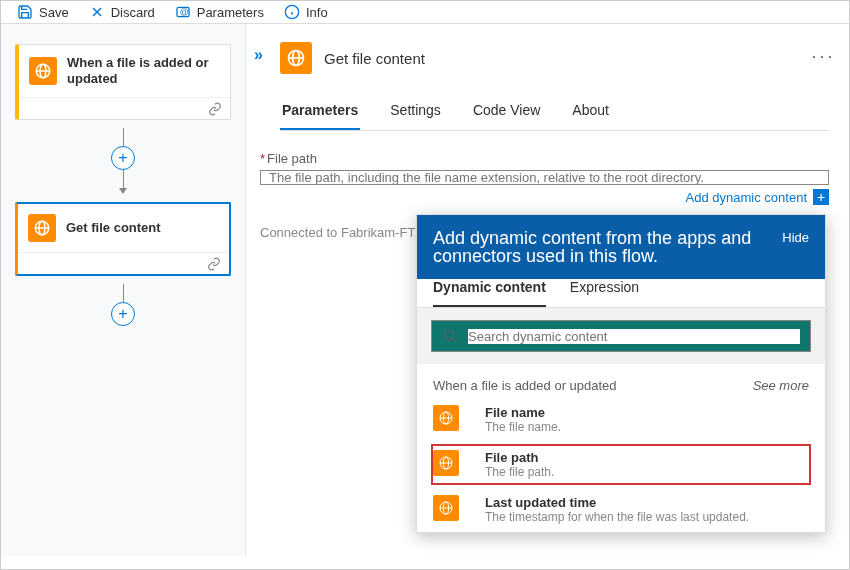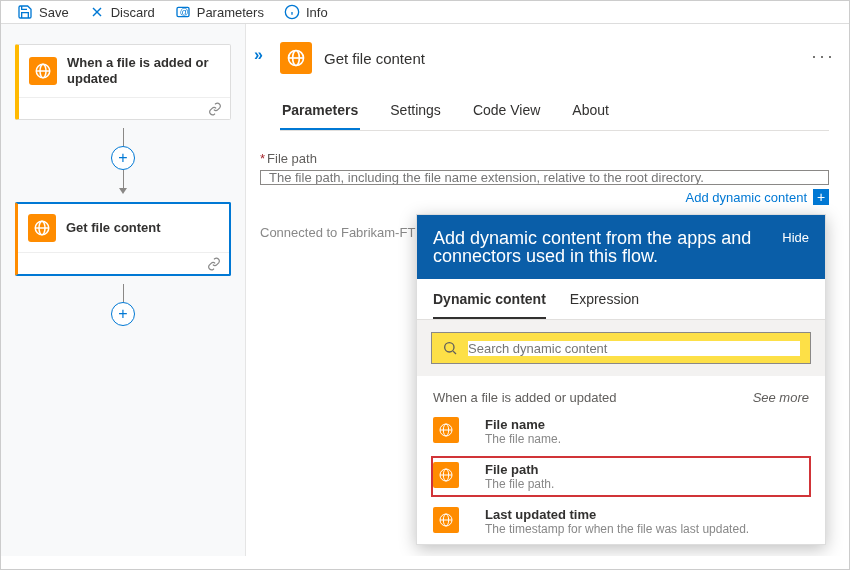--- a/index.html
+++ b/index.html
@@ -36,25 +36,25 @@
 .flabel{color:#605e5c;font-size:12px;margin-bottom:4px;}
 .flabel .req{color:#a4262c;margin-right:2px;}
 .finput{width:100%;border:1px solid #8a8886;height:15px;padding:0 8px;color:#605e5c;font-size:13px;outline:none;}
 .adc{text-align:right;margin-top:4px;color:#0078d4;font-size:12px;display:flex;justify-content:flex-end;align-items:center;gap:6px;cursor:pointer;}
 .adc .plusbox{width:16px;height:16px;background:#0078d4;color:#fff;display:flex;align-items:center;justify-content:center;font-size:14px;}
 .conn{color:#888;font-size:13px;margin-left:4px;margin-top:20px;}
 .popup{position:absolute;left:170px;top:190px;width:410px;background:#fff;box-shadow:0 4px 16px rgba(0,0,0,.25);border:1px solid #ddd;}
 .pop-hd{background:#0a5ea8;color:#fff;padding:14px 16px;display:flex;align-items:flex-start;gap:10px;line-height:18px;}
 .pop-hd .txt{flex:1;font-size:18px;}
 .pop-hd .hide{cursor:pointer;font-size:13px;}
-.pop-tabs{display:flex;gap:24px;padding:12px 16px 0;border-bottom:1px solid #e1dfdd;}
+.pop-tabs{display:flex;gap:24px;padding:0 16px 0;border-bottom:1px solid #e1dfdd;}
 .pop-tab{padding-bottom:10px;color:#323130;font-size:14px;cursor:pointer;}
 .pop-tab.active{border-bottom:2px solid #323130;font-weight:600;}
 .pop-search{background:#f3f2f1;padding:12px 14px;}
-.sbox{background:#fde047;border:1px solid #8a8886;height:32px;display:flex;align-items:center;padding:0 10px;gap:10px;}
+.sbox{background:#0f766e;border:1px solid #8a8886;height:32px;display:flex;align-items:center;padding:0 10px;gap:10px;}
 .sbox svg{width:16px;height:16px;color:#605e5c;}
 .sbox input{border:none;outline:none;flex:1;font-size:13px;color:#605e5c;}
 .pop-sec{padding:14px 16px 4px;display:flex;justify-content:space-between;color:#605e5c;font-size:13px;cursor:default;}
 .pop-sec .more{color:#605e5c;cursor:pointer;font-style:italic;}
 .pop-item{display:flex;gap:26px;padding:8px 16px;align-items:flex-start;cursor:pointer;}
 .pop-item.selected{outline:2px solid #d13438;outline-offset:-4px;margin:0 12px;padding-left:4px;padding-right:4px;}
 .pi-icon{width:26px;height:26px;background:#ff8c00;border-radius:2px;display:flex;align-items:center;justify-content:center;flex-shrink:0;}
 .pi-icon svg{width:16px;height:16px;fill:#fff;}
 .pi-title{font-weight:600;font-size:13px;color:#323130;}
 .pi-desc{font-size:12px;color:#888;}

